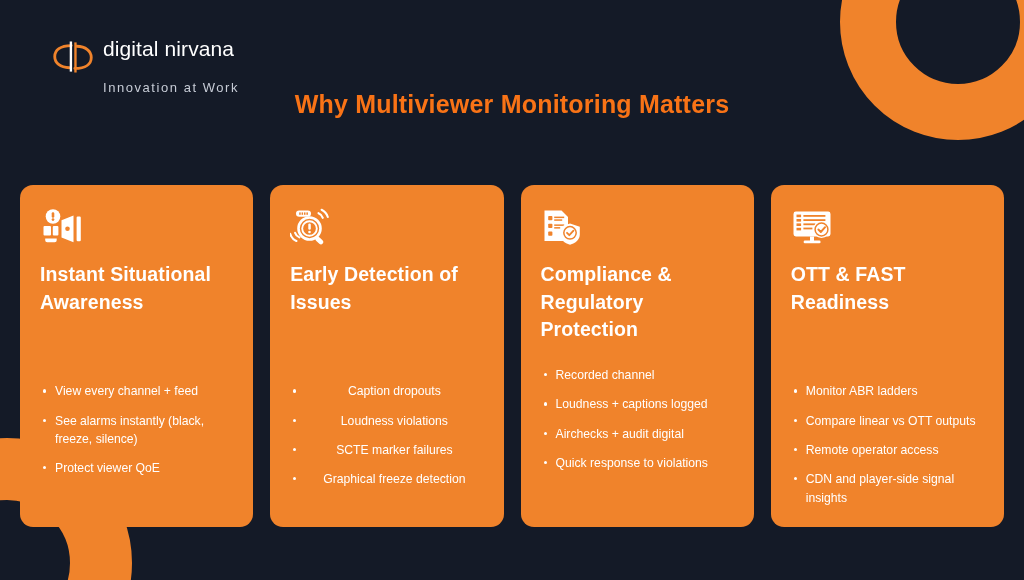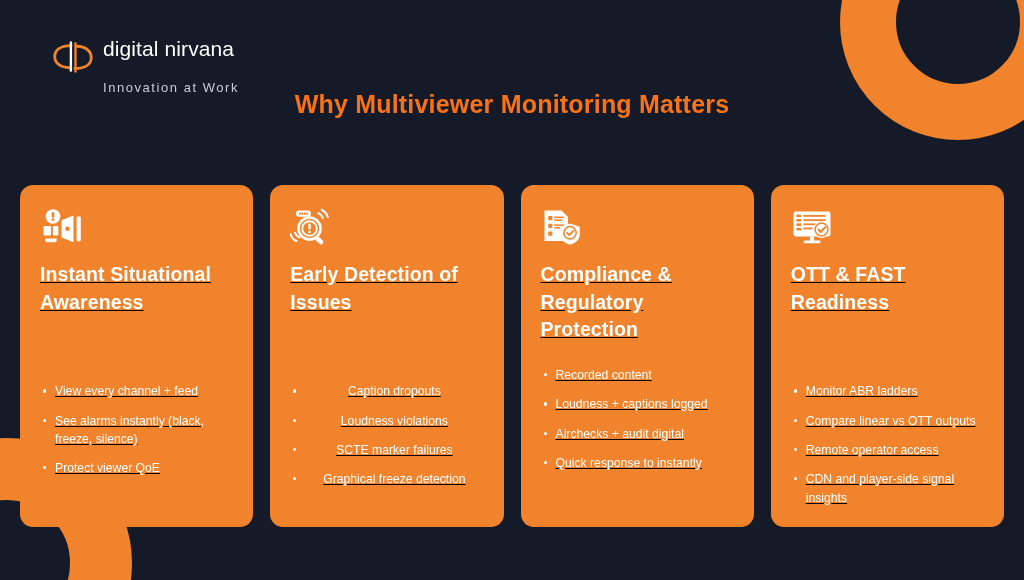--- a/index.html
+++ b/index.html
@@ -71,21 +71,20 @@
     gap:17px;
   }
   .card {
     width:234px;
     min-height:338px;
     background:#F0832B;
     border-radius:13px;
     padding:22px 20px 20px 20px;
     display:flex;
     flex-direction:column;
-    text-decoration:underline;
   }
   .card-icon { height:44px; margin-bottom:10px; }
   .card-icon svg { display:block; }
   .card-title {
     color:#FFFFFF;
     font-size:19.5px;
     font-weight:bold;
     line-height:1.42;
     letter-spacing:.1px;
     margin-bottom:14px;
@@ -210,24 +209,24 @@
           <rect x="13.2" y="20.1" width="8" height="1.5" fill="#F0832B"></rect>
           <rect x="7.2" y="24.6" width="4.2" height="4.2" rx="0.8" fill="#F0832B"></rect>
           <path d="M29 16.4 l9.8 3.4 v7.4 c0 5.4 -4.3 8.8 -9.8 10.6 c-5.5 -1.8 -9.8 -5.2 -9.8 -10.6 v-7.4 z"></path>
           <circle cx="29" cy="25.8" r="6.2" fill="none" stroke="#F0832B" stroke-width="1.5"></circle>
           <path d="M26 25.8 l2.3 2.4 l4.2 -4.6" fill="none" stroke="#F0832B" stroke-width="1.8" stroke-linecap="round" stroke-linejoin="round"></path>
         </g>
       </svg>
     </div>
     <div class="card-title">Compliance &amp; Regulatory Protection</div>
     <ul class="card-bullets">
-      <li>Recorded content</li>
+      <li>Recorded channel</li>
       <li>Loudness + captions logged</li>
       <li>Airchecks + audit digital</li>
-      <li>Quick response to instantly</li>
+      <li>Quick response to violations</li>
     </ul>
   </div>
 
   <div class="card" id="card-4">
     <div class="card-icon">
       <svg width="44" height="42" viewBox="0 0 44 42" aria-hidden="true">
         <g fill="#FFFFFF">
           <rect x="2.5" y="4.5" width="37" height="25" rx="2.4"></rect>
           <rect x="5.5" y="7.6" width="4.6" height="2.6" fill="#F0832B"></rect>
           <rect x="5.5" y="12" width="4.6" height="2.6" fill="#F0832B"></rect>

